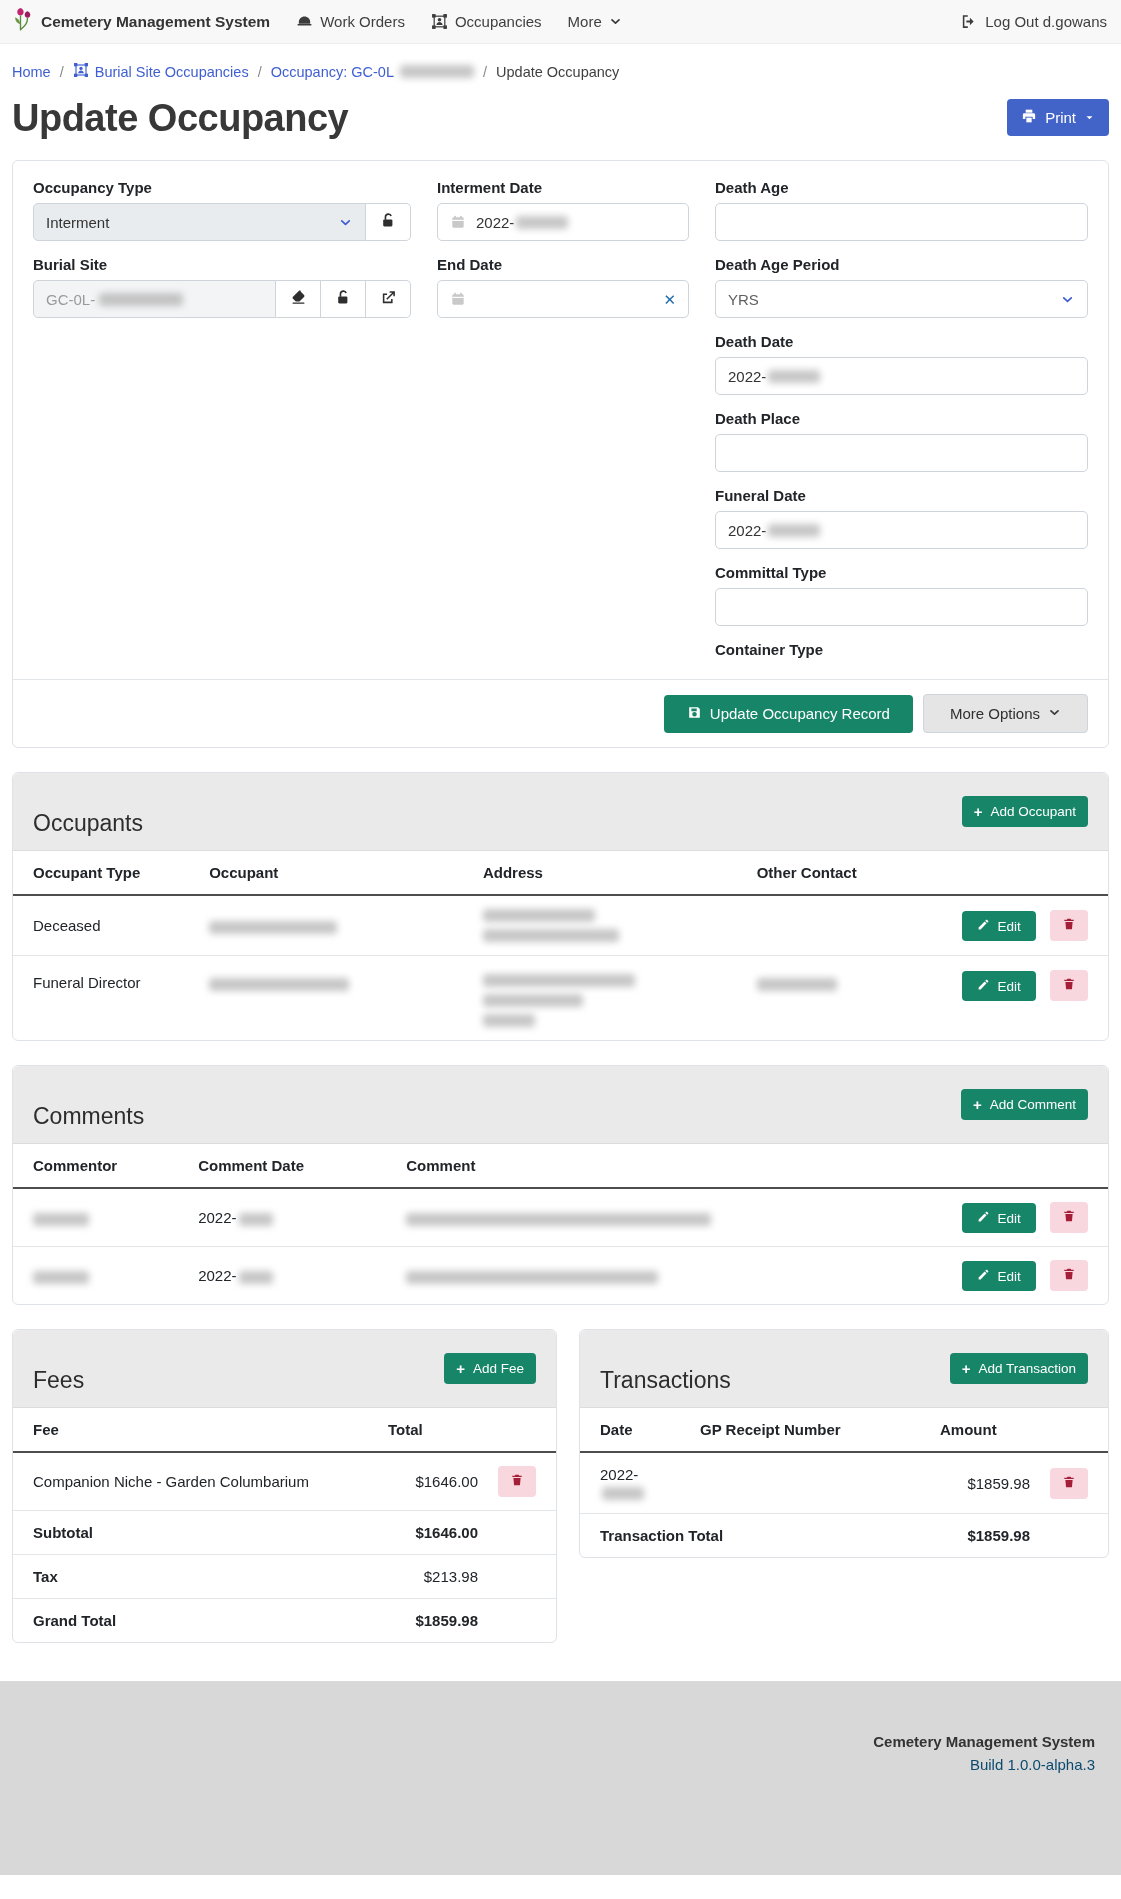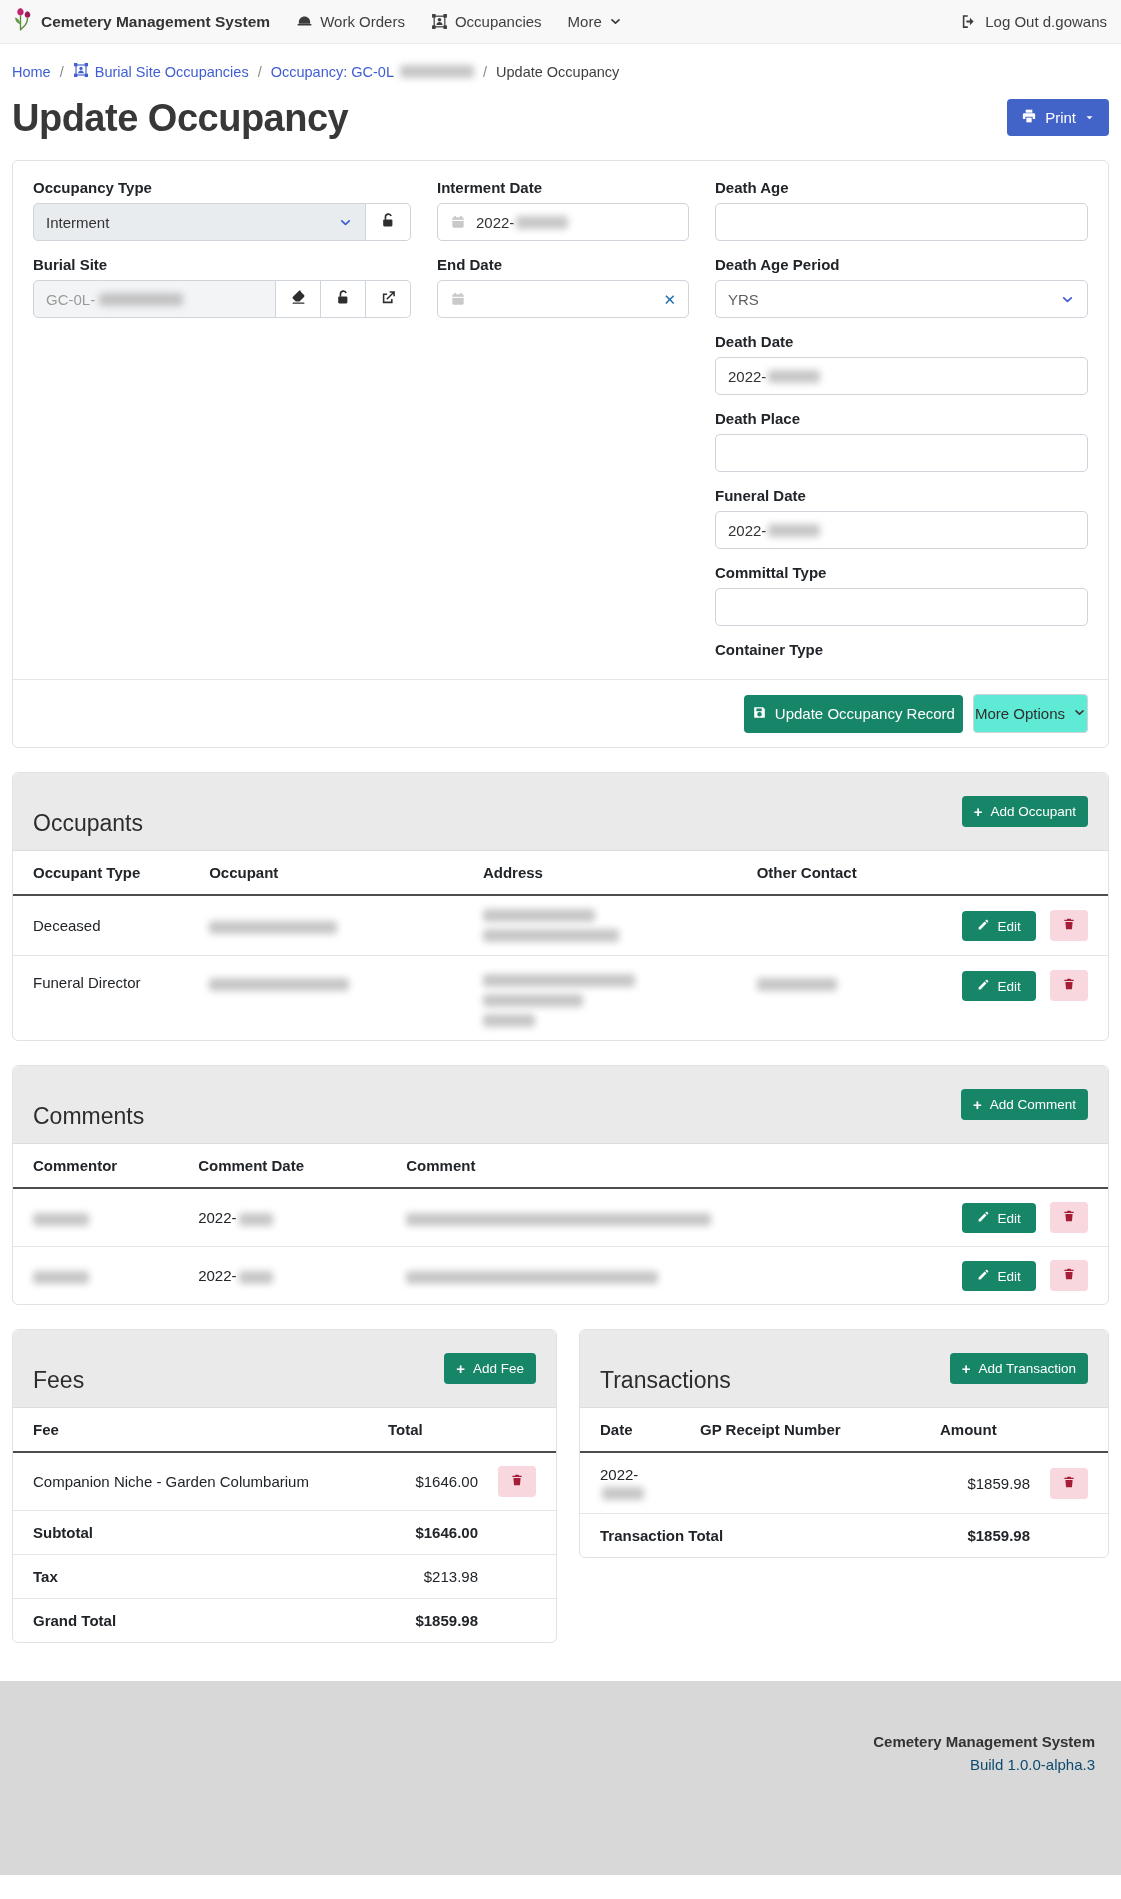--- a/index.html
+++ b/index.html
@@ -52,22 +52,22 @@
   .igroup { display:flex; }
   .igroup .control { flex:1; border-radius:5px 0 0 5px; }
   .igroup .ibtn {
     width:45px; height:38px; background:#fff; border:1px solid #ced4da; border-left:none;
     display:flex; align-items:center; justify-content:center; cursor:pointer; padding:0;
   }
   .igroup .ibtn:last-child { border-radius:0 5px 5px 0; }
   .card-actions {
     border-top:1px solid #e3e6e9; padding:14px 20px; display:flex; justify-content:flex-end; gap:10px; align-items:center;
   }
-  .btn-success { background:#178568; color:#fff; font-size:15px; padding:10px 8px; }
-  .btn-outline { background:#5eead4; color:#2f2f2f; border:1px solid #ced4da; font-size:15px; padding:10px 1px; }
+  .btn-success { background:#178568; color:#fff; font-size:15px; padding:10px 23px; }
+  .btn-outline { background:#e5e5e5; color:#2f2f2f; border:1px solid #ced4da; font-size:15px; padding:10px 26px; }
 
   
   .sec-head {
     background:#eaeaea; border-bottom:1px solid #dcdcdc; border-radius:6px 6px 0 0;
     display:flex; align-items:center; justify-content:space-between; padding:13px 20px;
   }
   .sec-title { font-size:23px; color:#2d2d2d; font-weight:500;margin-top:24px; }
   .btn-add { background:#178568; color:#fff; font-size:13.5px; padding:8px 12px; }
   .plus { font-weight:700; font-size:15px; line-height:1; }
 

